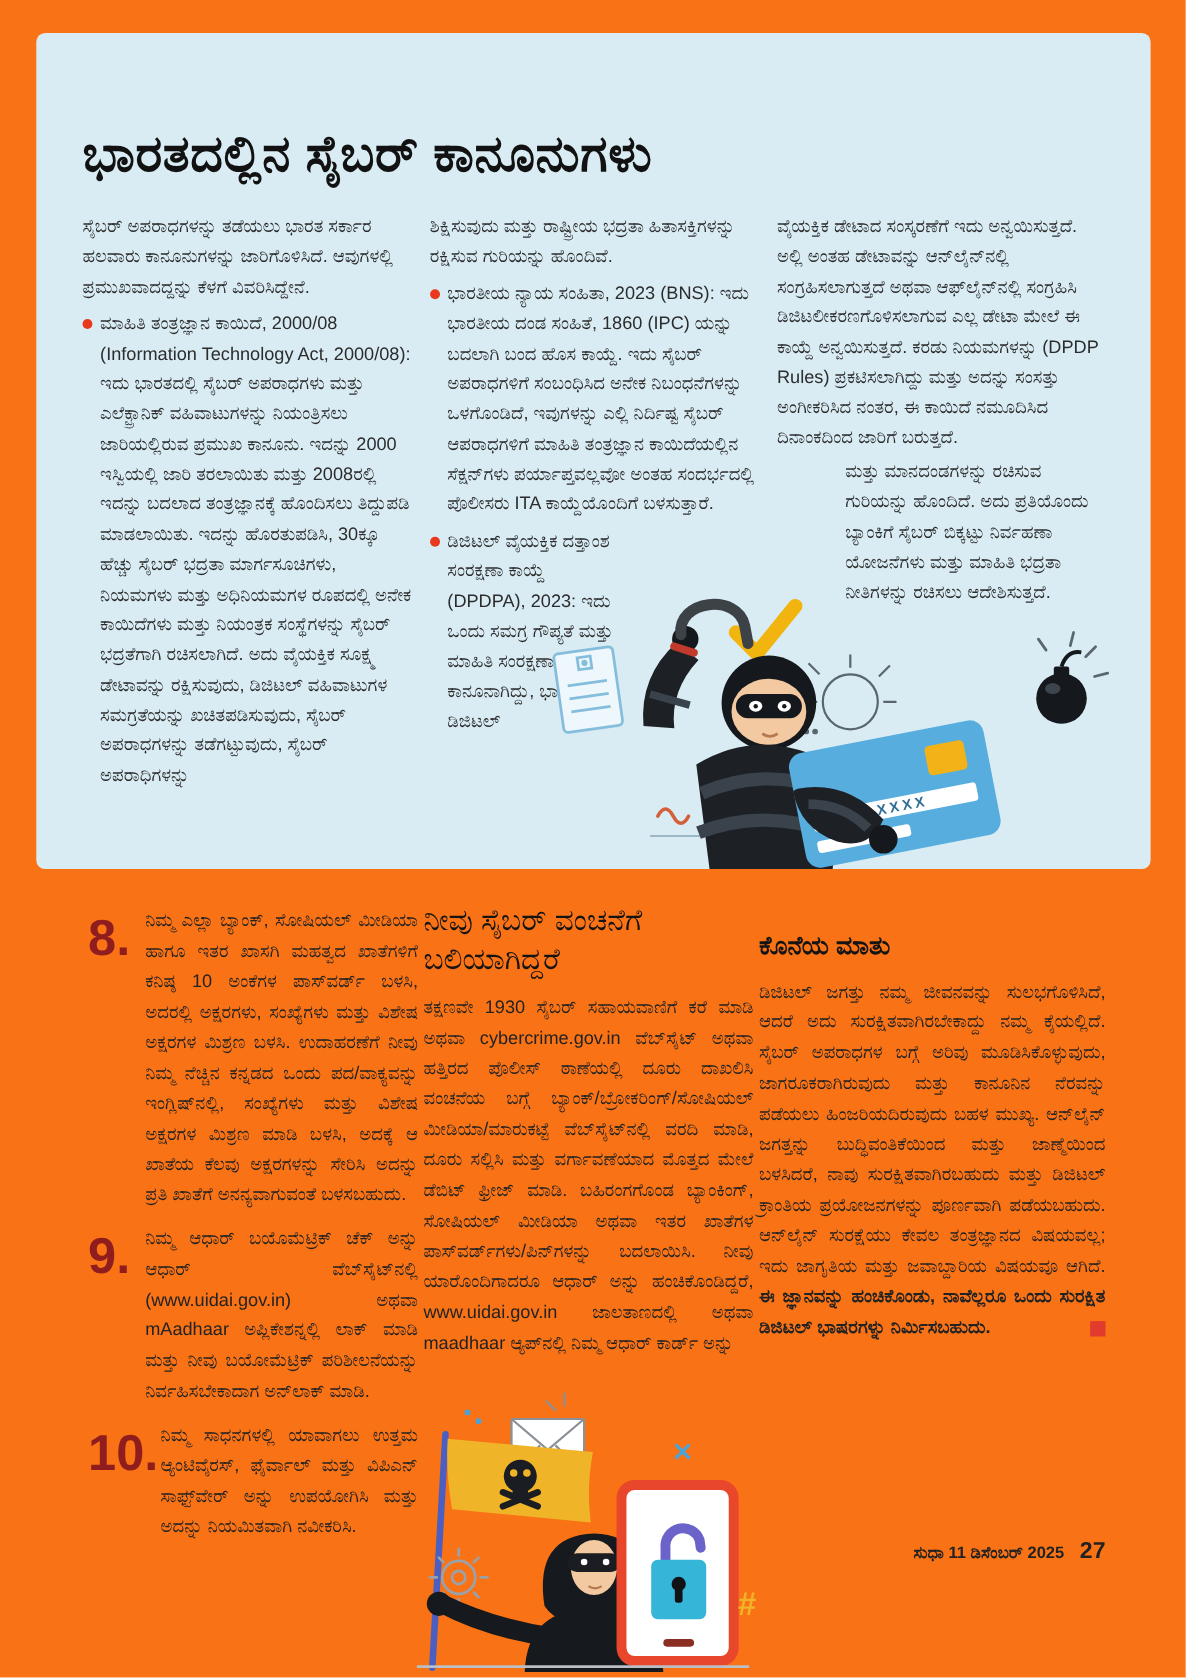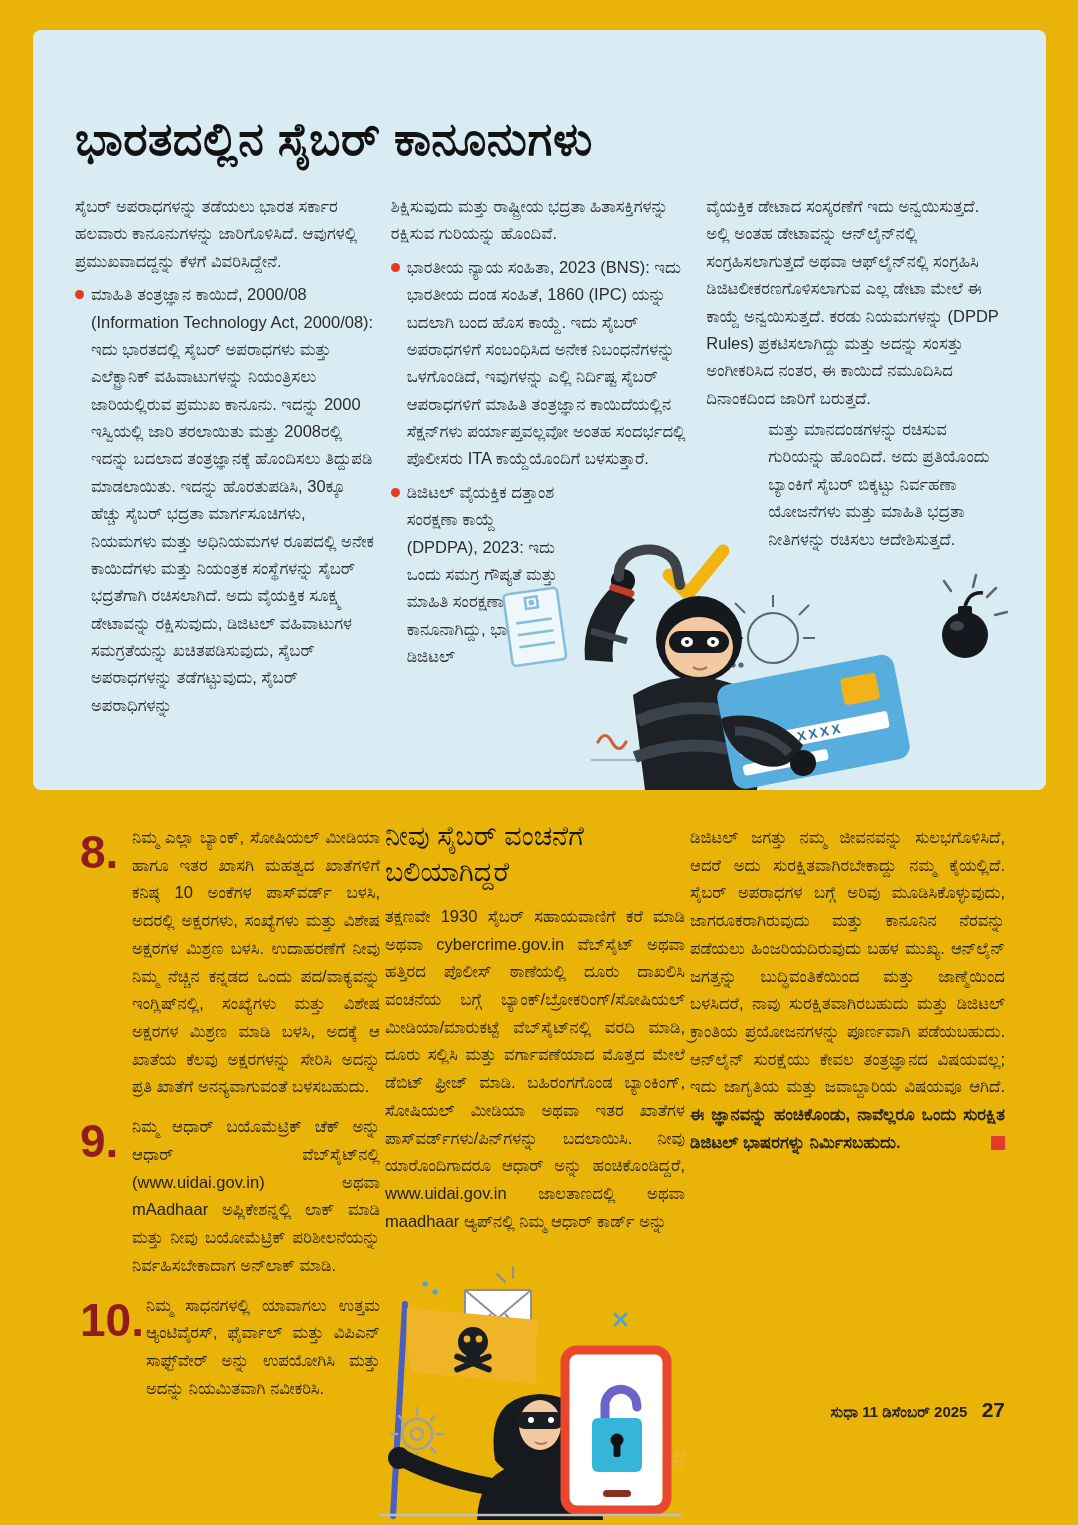--- a/index.html
+++ b/index.html
@@ -1,18 +1,18 @@
 <!DOCTYPE html>
 <html><head>
 <meta charset="utf-8">
 <style>
   * { box-sizing: border-box; }
   html,body { margin:0; padding:0; background:#ffffff; }
   .page {
-    position:relative; width:1078px; height:1525px; background:#eab308;
+    position:relative; width:1078px; height:1525px; background:#f97316;
     font-family:"Liberation Sans", sans-serif; overflow:hidden;
   }
   
   .panel {
     position:absolute; left:33px; top:30px; width:1013px; height:760px;
     background:#d9ecf4; border-radius:8px; overflow:hidden;
   }
   .article-title {
     position:absolute; left:42px; top:82px; margin:0;
     font-size:46px; font-weight:bold; color:#121212; letter-spacing:.5px;
@@ -180,20 +180,21 @@
       <span>ನಿಮ್ಮ ಸಾಧನಗಳಲ್ಲಿ ಯಾವಾಗಲು ಉತ್ತಮ ಆ್ಯಂಟಿವೈರಸ್, ಫೈರ್ವಾಲ್ ಮತ್ತು ವಿಪಿಎನ್ ಸಾಫ್ಟ್‌ವೇರ್ ಅನ್ನು ಉಪಯೋಗಿಸಿ ಮತ್ತು ಅದನ್ನು ನಿಯಮಿತವಾಗಿ ನವೀಕರಿಸಿ.</span>
     </div>
   </div>
 
   <div class="lcol lcol2">
     <h2 class="victim-heading">ನೀವು ಸೈಬರ್ ವಂಚನೆಗೆ ಬಲಿಯಾಗಿದ್ದರೆ</h2>
     <p class="para">ತಕ್ಷಣವೇ 1930 ಸೈಬರ್ ಸಹಾಯವಾಣಿಗೆ ಕರೆ ಮಾಡಿ ಅಥವಾ cybercrime.gov.in ವೆಬ್‌ಸೈಟ್ ಅಥವಾ ಹತ್ತಿರದ ಪೊಲೀಸ್ ಠಾಣೆಯಲ್ಲಿ ದೂರು ದಾಖಲಿಸಿ ವಂಚನೆಯ ಬಗ್ಗೆ ಬ್ಯಾಂಕ್/ಬ್ರೋಕರಿಂಗ್/ಸೋಷಿಯಲ್ ಮೀಡಿಯಾ/ಮಾರುಕಟ್ಟೆ ವೆಬ್‌ಸೈಟ್‌ನಲ್ಲಿ ವರದಿ ಮಾಡಿ, ದೂರು ಸಲ್ಲಿಸಿ ಮತ್ತು ವರ್ಗಾವಣೆಯಾದ ಮೊತ್ತದ ಮೇಲೆ ಡೆಬಿಟ್ ಫ್ರೀಜ್ ಮಾಡಿ. ಬಹಿರಂಗಗೊಂಡ ಬ್ಯಾಂಕಿಂಗ್, ಸೋಷಿಯಲ್ ಮೀಡಿಯಾ ಅಥವಾ ಇತರ ಖಾತೆಗಳ ಪಾಸ್‌ವರ್ಡ್‌ಗಳು/ಪಿನ್‌ಗಳನ್ನು ಬದಲಾಯಿಸಿ. ನೀವು ಯಾರೊಂದಿಗಾದರೂ ಆಧಾರ್ ಅನ್ನು ಹಂಚಿಕೊಂಡಿದ್ದರೆ, www.uidai.gov.in ಜಾಲತಾಣದಲ್ಲಿ ಅಥವಾ maadhaar ಆ್ಯಪ್‌ನಲ್ಲಿ ನಿಮ್ಮ ಆಧಾರ್ ಕಾರ್ಡ್ ಅನ್ನು</p>
   </div>
 
   <div class="lcol lcol3">
+    <h3 class="finale-heading">ಕೊನೆಯ ಮಾತು</h3>
     <p class="para">
       <span>ಡಿಜಿಟಲ್ ಜಗತ್ತು ನಮ್ಮ ಜೀವನವನ್ನು ಸುಲಭಗೊಳಿಸಿದೆ, ಆದರೆ ಅದು ಸುರಕ್ಷಿತವಾಗಿರಬೇಕಾದ್ದು ನಮ್ಮ ಕೈಯಲ್ಲಿದೆ. ಸೈಬರ್ ಅಪರಾಧಗಳ ಬಗ್ಗೆ ಅರಿವು ಮೂಡಿಸಿಕೊಳ್ಳುವುದು, ಜಾಗರೂಕರಾಗಿರುವುದು ಮತ್ತು ಕಾನೂನಿನ ನೆರವನ್ನು ಪಡೆಯಲು ಹಿಂಜರಿಯದಿರುವುದು ಬಹಳ ಮುಖ್ಯ. ಆನ್‌ಲೈನ್ ಜಗತ್ತನ್ನು ಬುದ್ಧಿವಂತಿಕೆಯಿಂದ ಮತ್ತು ಜಾಣ್ಮೆಯಿಂದ ಬಳಸಿದರೆ, ನಾವು ಸುರಕ್ಷಿತವಾಗಿರಬಹುದು ಮತ್ತು ಡಿಜಿಟಲ್ ಕ್ರಾಂತಿಯ ಪ್ರಯೋಜನಗಳನ್ನು ಪೂರ್ಣವಾಗಿ ಪಡೆಯಬಹುದು. ಆನ್‌ಲೈನ್ ಸುರಕ್ಷೆಯು ಕೇವಲ ತಂತ್ರಜ್ಞಾನದ ವಿಷಯವಲ್ಲ; ಇದು ಜಾಗೃತಿಯ ಮತ್ತು ಜವಾಬ್ದಾರಿಯ ವಿಷಯವೂ ಆಗಿದೆ.</span>
       <span class="emphasis">ಈ ಜ್ಞಾನವನ್ನು ಹಂಚಿಕೊಂಡು, ನಾವೆಲ್ಲರೂ ಒಂದು ಸುರಕ್ಷಿತ ಡಿಜಿಟಲ್ ಭಾಷರಗಳ್ನು ನಿರ್ಮಿಸಬಹುದು.</span>
       <span class="end-square"></span>
     </p>
   </div>
 
   <svg class="illus-bottom" viewBox="0 0 330 258">
 
     <g stroke="#8a9096" fill="#ffffff" stroke-width="2">

